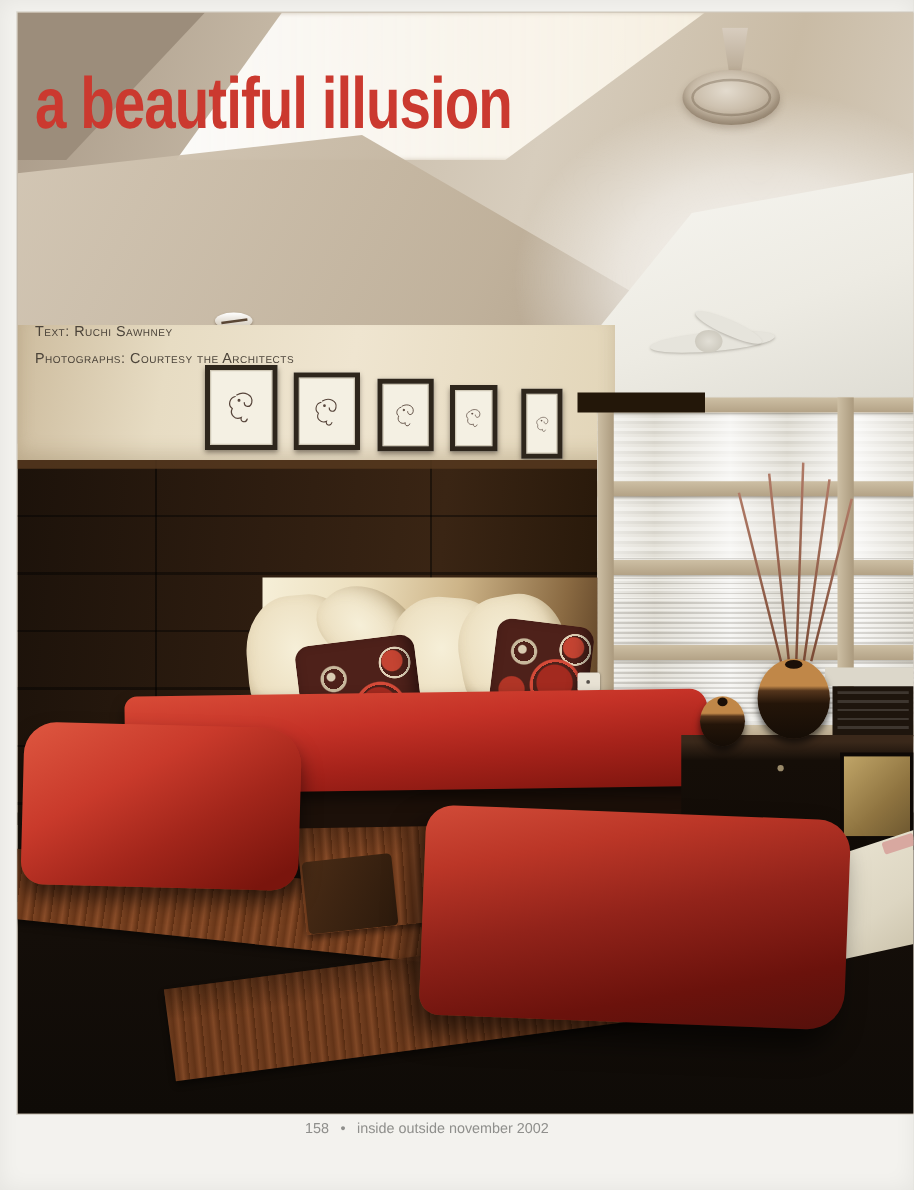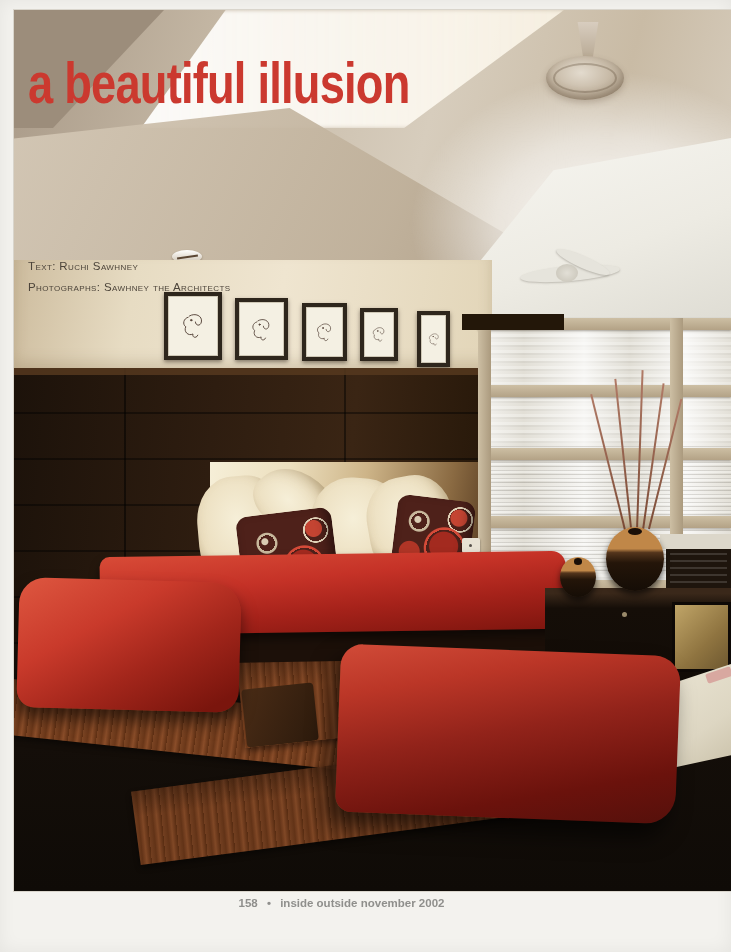--- a/index.html
+++ b/index.html
@@ -178,21 +178,21 @@
   .headline{position:absolute;left:28px;top:54px;margin:0;z-index:10;color:#cb392f;
     font-weight:bold;font-size:58px;line-height:1;letter-spacing:-1px;
     transform:scaleX(.78);transform-origin:left top;}
   .standfirst{position:absolute;left:28px;top:142px;z-index:10;width:600px;color:#2e2b26;
     font-weight:bold;font-size:19.5px;line-height:1.68;}
   .standfirst span{display:block;}
   .credits{position:absolute;left:28px;top:230px;z-index:10;color:#4c443a;font-size:11.5px;
     line-height:1.8;font-variant:small-caps;letter-spacing:.4px;margin-top:26px;}
   .footer{position:absolute;left:0;top:897px;width:731px;text-align:center;z-index:10;
     font-size:11.5px;color:#8f8f8c;transform:translateX(-24px);}
-  .footer span{margin:0 3px;font-weight:bold;}
+  .footer span{margin:0 3px;}
 </style>
 </head>
 <body>
 
 <div class="page">
 
   <div class="photo">
 
     <div class="ceiling-base"></div>
     <div class="ceil-corner"></div>
@@ -297,21 +297,21 @@
     <div class="armrest"></div>
     <div class="left-ottoman"></div>
     <div class="center-ottoman"></div>
   </div>
 
   <h1 class="headline">a beautiful illusion</h1>
 
 
   <div class="credits">
     <div>Text: Ruchi Sawhney</div>
-    <div>Photographs: Sawhney the Architects</div>
+    <div>Photographs: Courtesy the Architects</div>
   </div>
 
   <div class="footer">
     <span>158</span>
     <span>•</span>
     <span>inside outside november 2002</span>
   </div>
 
 </div>
 

